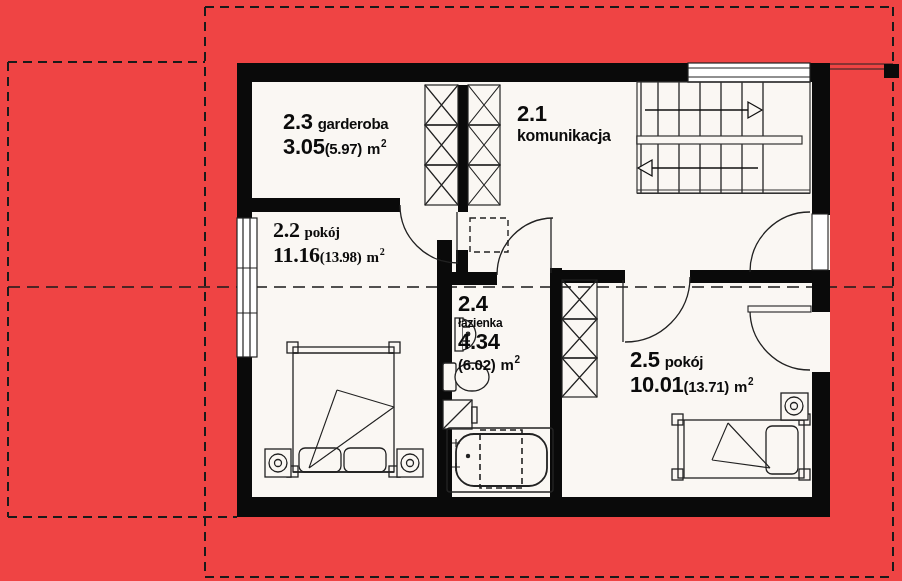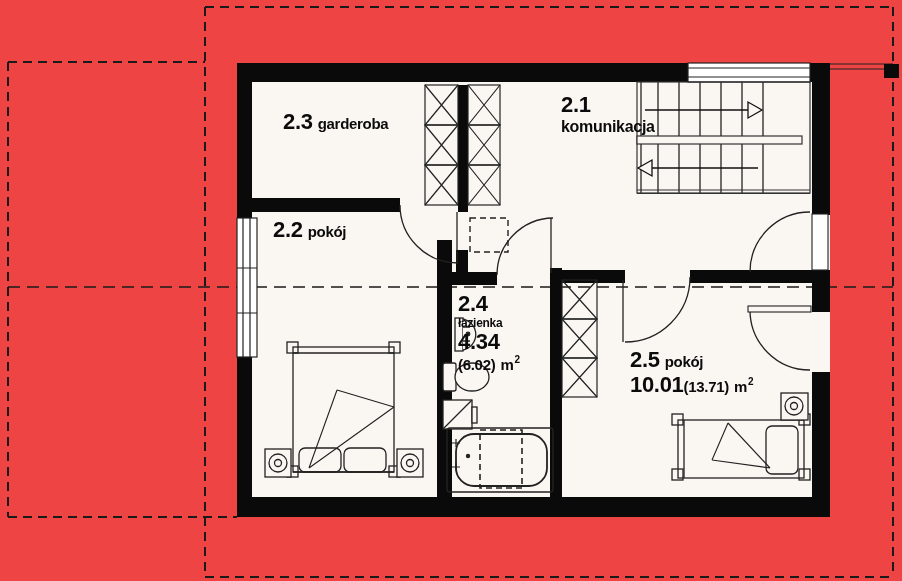--- a/index.html
+++ b/index.html
@@ -189,30 +189,36 @@
     <rect x="781" y="393" width="27" height="27"></rect>
         <circle cx="794" cy="406" r="9"></circle>
         <circle cx="794" cy="406" r="3.5"></circle>
   </g>
 </svg>
 
   <div class="room-label" style="left:283px;top:110px;">
     <span class="rl-line">
       <span class="big">2.3</span><span class="gap"></span><span class="small">garderoba</span>
     </span>
-  </div>
-
-  <div class="room-label" style="left:517px;top:93px;margin-left:44px;">
+    <span class="rl-line">
+      <span class="big">3.05</span><span class="small">(5.97)</span><span class="gap"></span><span class="small"><span>m</span><sup class="sq">2</sup></span>
+    </span>
+  </div>
+
+  <div class="room-label" style="left:517px;top:102px;">
     <span class="rl-line big">2.1</span>
     <span class="rl-line small" style="font-size:16px;">komunikacja</span>
   </div>
 
-  <div class="room-label" style="left:273px;top:218px;">
+  <div class="room-label" style="left:273px;top:218px;font-family:Liberation Serif, serif;">
     <span class="rl-line">
       <span class="big">2.2</span><span class="gap"></span><span class="small">pokój</span>
+    </span>
+    <span class="rl-line">
+      <span class="big">11.16</span><span class="small">(13.98)</span><span class="gap"></span><span class="small"><span>m</span><sup class="sq">2</sup></span>
     </span>
   </div>
 
   <div class="room-label center" style="left:458px;top:292px;width:105px;">
     <span class="rl-line big">2.4</span>
     <span class="rl-line small" style="font-size:12px;">łazienka</span>
     <span class="rl-line big">4.34</span>
     <span class="rl-line">
       <span class="small">(6.02)</span><span class="gap"></span><span class="small"><span>m</span><sup class="sq">2</sup></span>
     </span>

